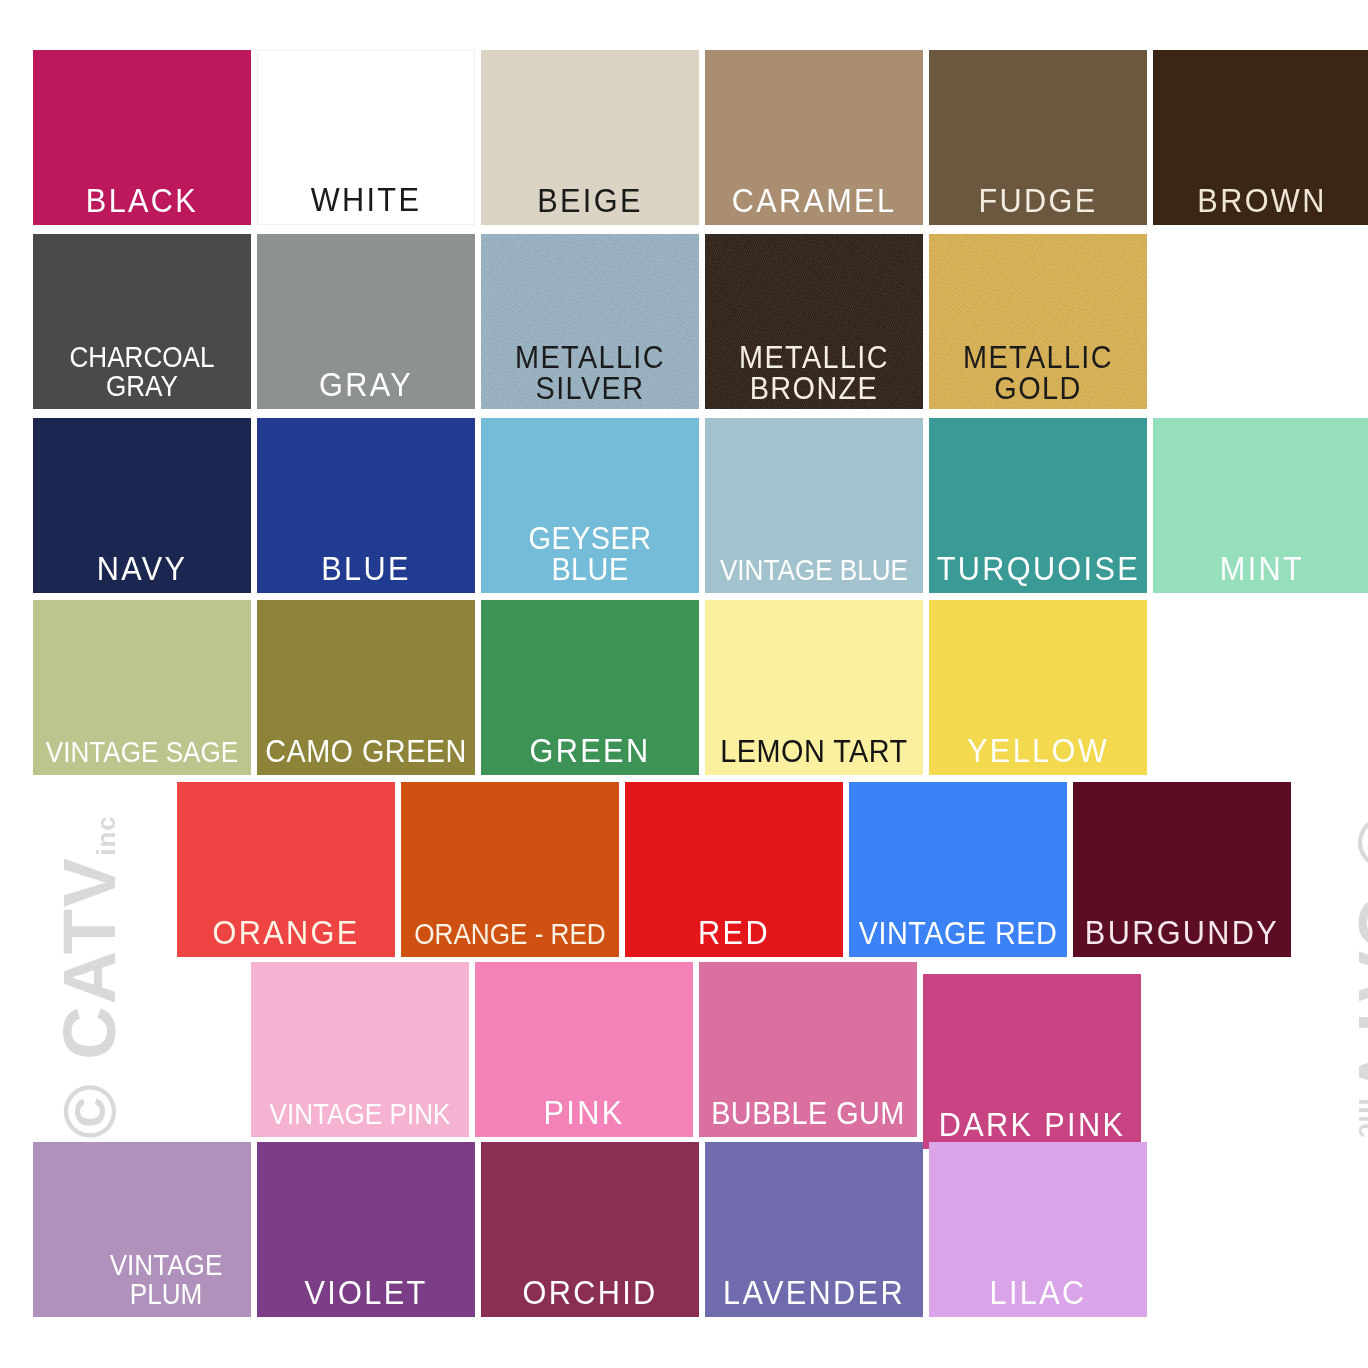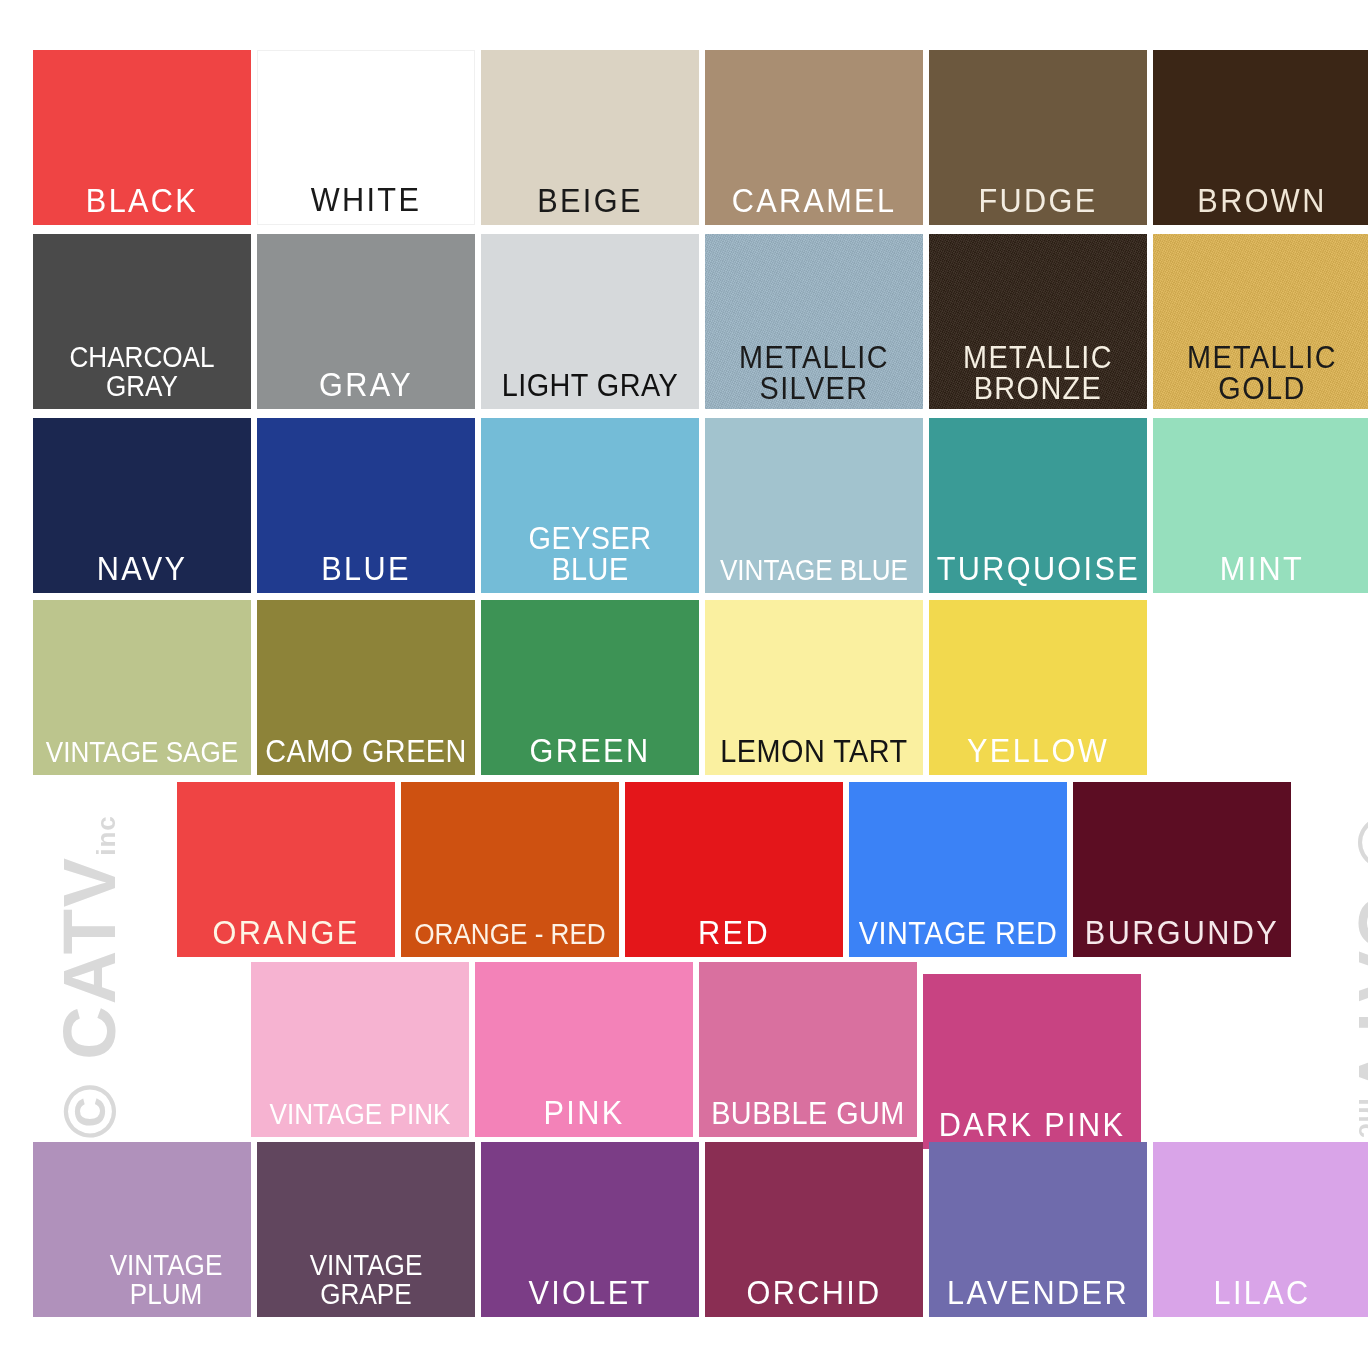--- a/index.html
+++ b/index.html
@@ -102,21 +102,21 @@
     <span>CATV</span><span class="wm-inc">inc</span>
   </div>
 
   <div class="watermark wm-right">
     <span>©</span>
     <span>CATV</span><span class="wm-inc">inc</span>
   </div>
 
   <div id="grid">
       <div class="row" style="top: 50px; left: 33px;">
-        <div class="swatch" style="width: 218px; height: 175px; background: #ef4444;">
+        <div class="swatch" style="width: 218px; height: 175px; background: #be185d;">
           <span class="label" style="color: rgb(255, 255, 255);">BLACK</span>
         </div>
         <div class="swatch hairline" style="width: 218px; height: 175px; background: rgb(255, 255, 255);">
           <span class="label" style="color: rgb(26, 26, 26);">WHITE</span>
         </div>
         <div class="swatch" style="width: 218px; height: 175px; background: rgb(219, 211, 195);">
           <span class="label" style="color: rgb(26, 26, 26);">BEIGE</span>
         </div>
         <div class="swatch" style="width: 218px; height: 175px; background: rgb(169, 142, 114);">
           <span class="label" style="color: rgb(255, 255, 255);">CARAMEL</span>
@@ -128,23 +128,20 @@
           <span class="label" style="color: rgb(240, 230, 214);">BROWN</span>
         </div>
       </div>
       <div class="row" style="top: 234px; left: 33px;">
         <div class="swatch tighter" style="width: 218px; height: 175px; background: rgb(74, 74, 74);">
           <span class="label" style="color: rgb(255, 255, 255);">CHARCOAL GRAY</span>
         </div>
         <div class="swatch" style="width: 218px; height: 175px; background: rgb(142, 145, 146);">
           <span class="label" style="color: rgb(255, 255, 255);">GRAY</span>
         </div>
-        <div class="swatch tight" style="width: 218px; height: 175px; background: rgb(214, 217, 219);">
-          <span class="label" style="color: rgb(17, 17, 17);">LIGHT GRAY</span>
-        </div>
         <div class="swatch two-line metallic" style="width: 218px; height: 175px; background: rgb(154, 180, 196);">
           <span class="label" style="color: rgb(27, 27, 27);">METALLIC
 SILVER</span>
         </div>
         <div class="swatch two-line metallic" style="width: 218px; height: 175px; background: rgb(46, 32, 21);">
           <span class="label" style="color: rgb(245, 239, 226);">METALLIC
 BRONZE</span>
         </div>
         <div class="swatch two-line metallic" style="width: 218px; height: 175px; background: rgb(221, 179, 82);">
           <span class="label" style="color: rgb(27, 27, 27);">METALLIC
@@ -216,23 +213,20 @@
           <span class="label" style="color: rgb(255, 255, 255);">BUBBLE GUM</span>
         </div>
         <div class="swatch" style="width: 218px; height: 175px; background: rgb(200, 67, 130); margin-top: 12px;">
           <span class="label" style="color: rgb(255, 255, 255);">DARK PINK</span>
         </div>
       </div>
       <div class="row" style="top: 1142px; left: 33px;">
         <div class="swatch tighter" style="width: 218px; height: 175px; background: rgb(176, 145, 187); padding-left: 48px;">
           <span class="label" style="color: rgb(255, 255, 255);">VINTAGE PLUM</span>
         </div>
-        <div class="swatch tighter" style="width: 218px; height: 175px; background: rgb(97, 70, 94);">
-          <span class="label" style="color: rgb(255, 255, 255);">VINTAGE GRAPE</span>
-        </div>
         <div class="swatch" style="width: 218px; height: 175px; background: rgb(123, 61, 134);">
           <span class="label" style="color: rgb(255, 255, 255);">VIOLET</span>
         </div>
         <div class="swatch" style="width: 218px; height: 175px; background: rgb(138, 46, 83);">
           <span class="label" style="color: rgb(255, 255, 255);">ORCHID</span>
         </div>
         <div class="swatch" style="width: 218px; height: 175px; background: rgb(111, 107, 172);">
           <span class="label" style="color: rgb(255, 255, 255);">LAVENDER</span>
         </div>
         <div class="swatch" style="width: 218px; height: 175px; background: rgb(217, 164, 232);">

